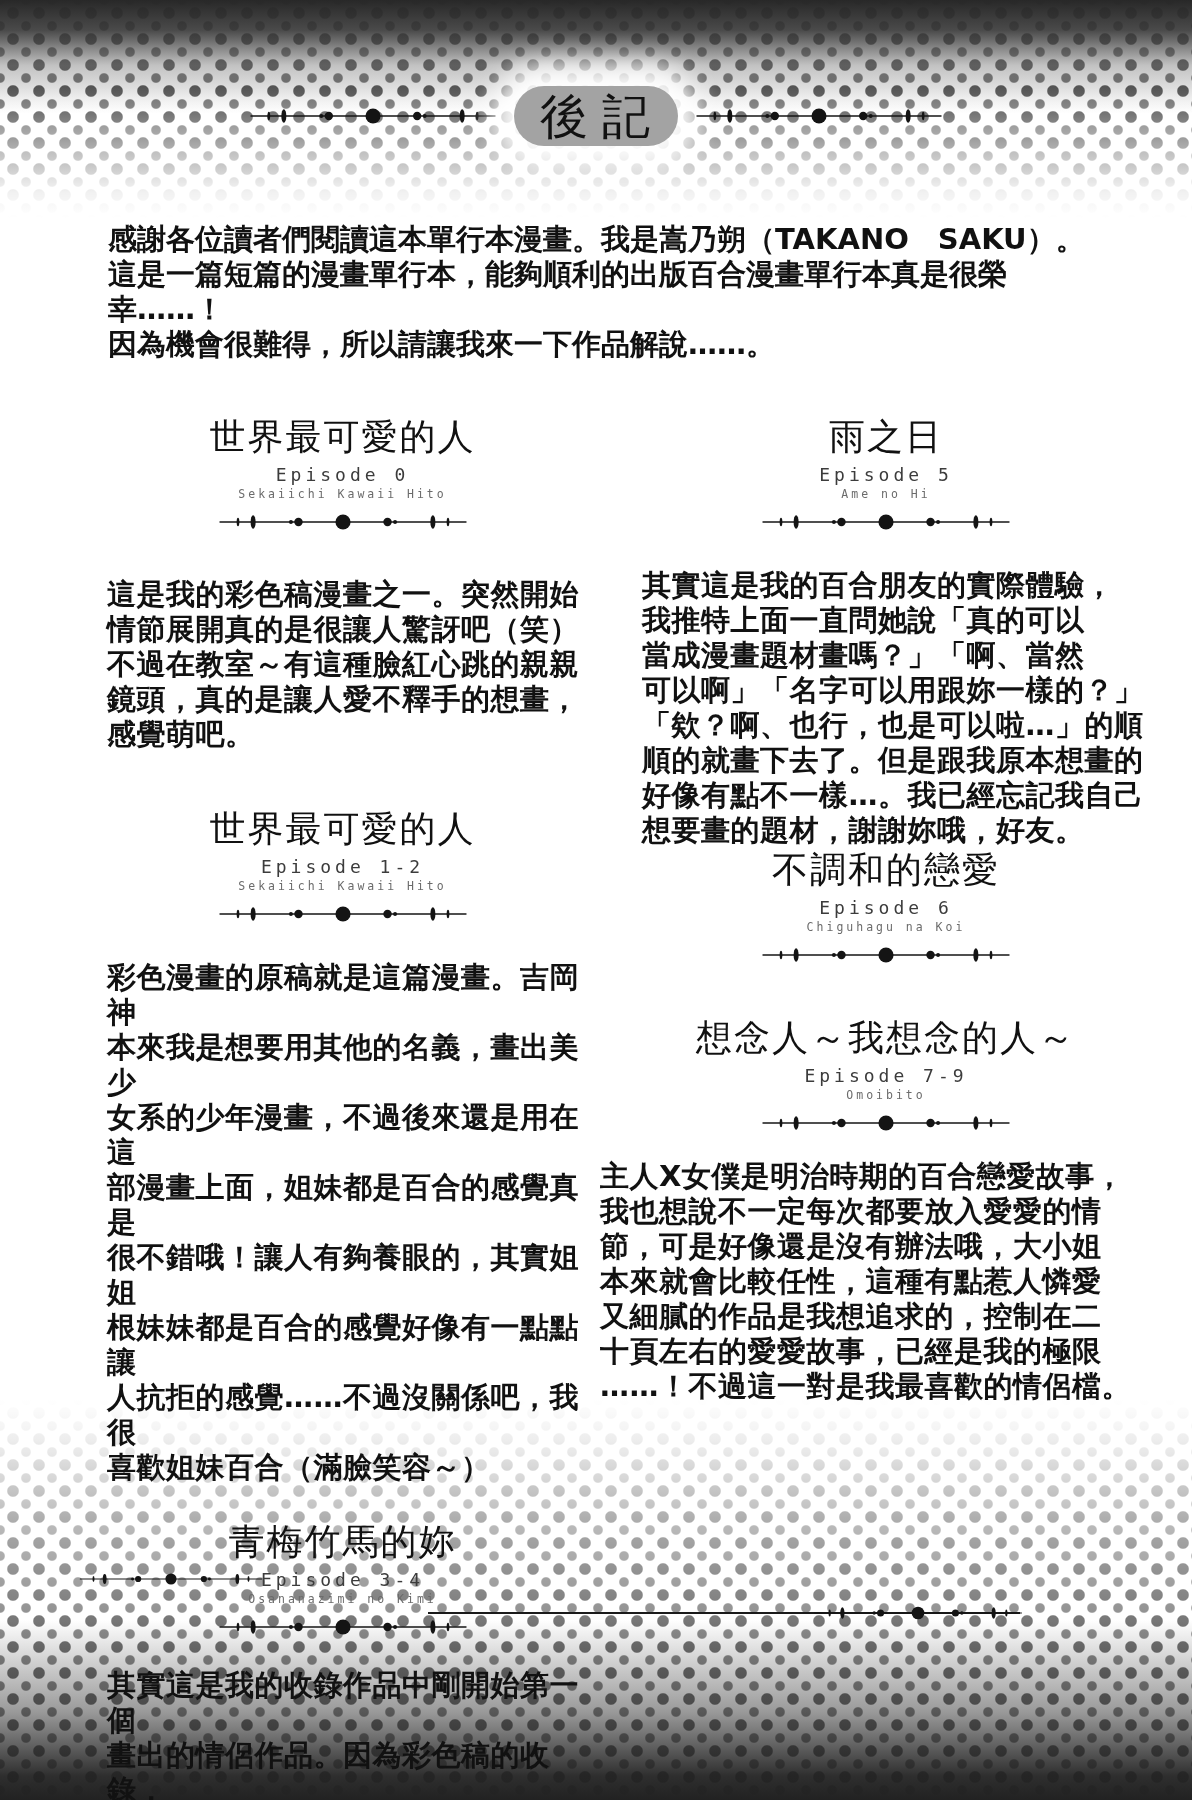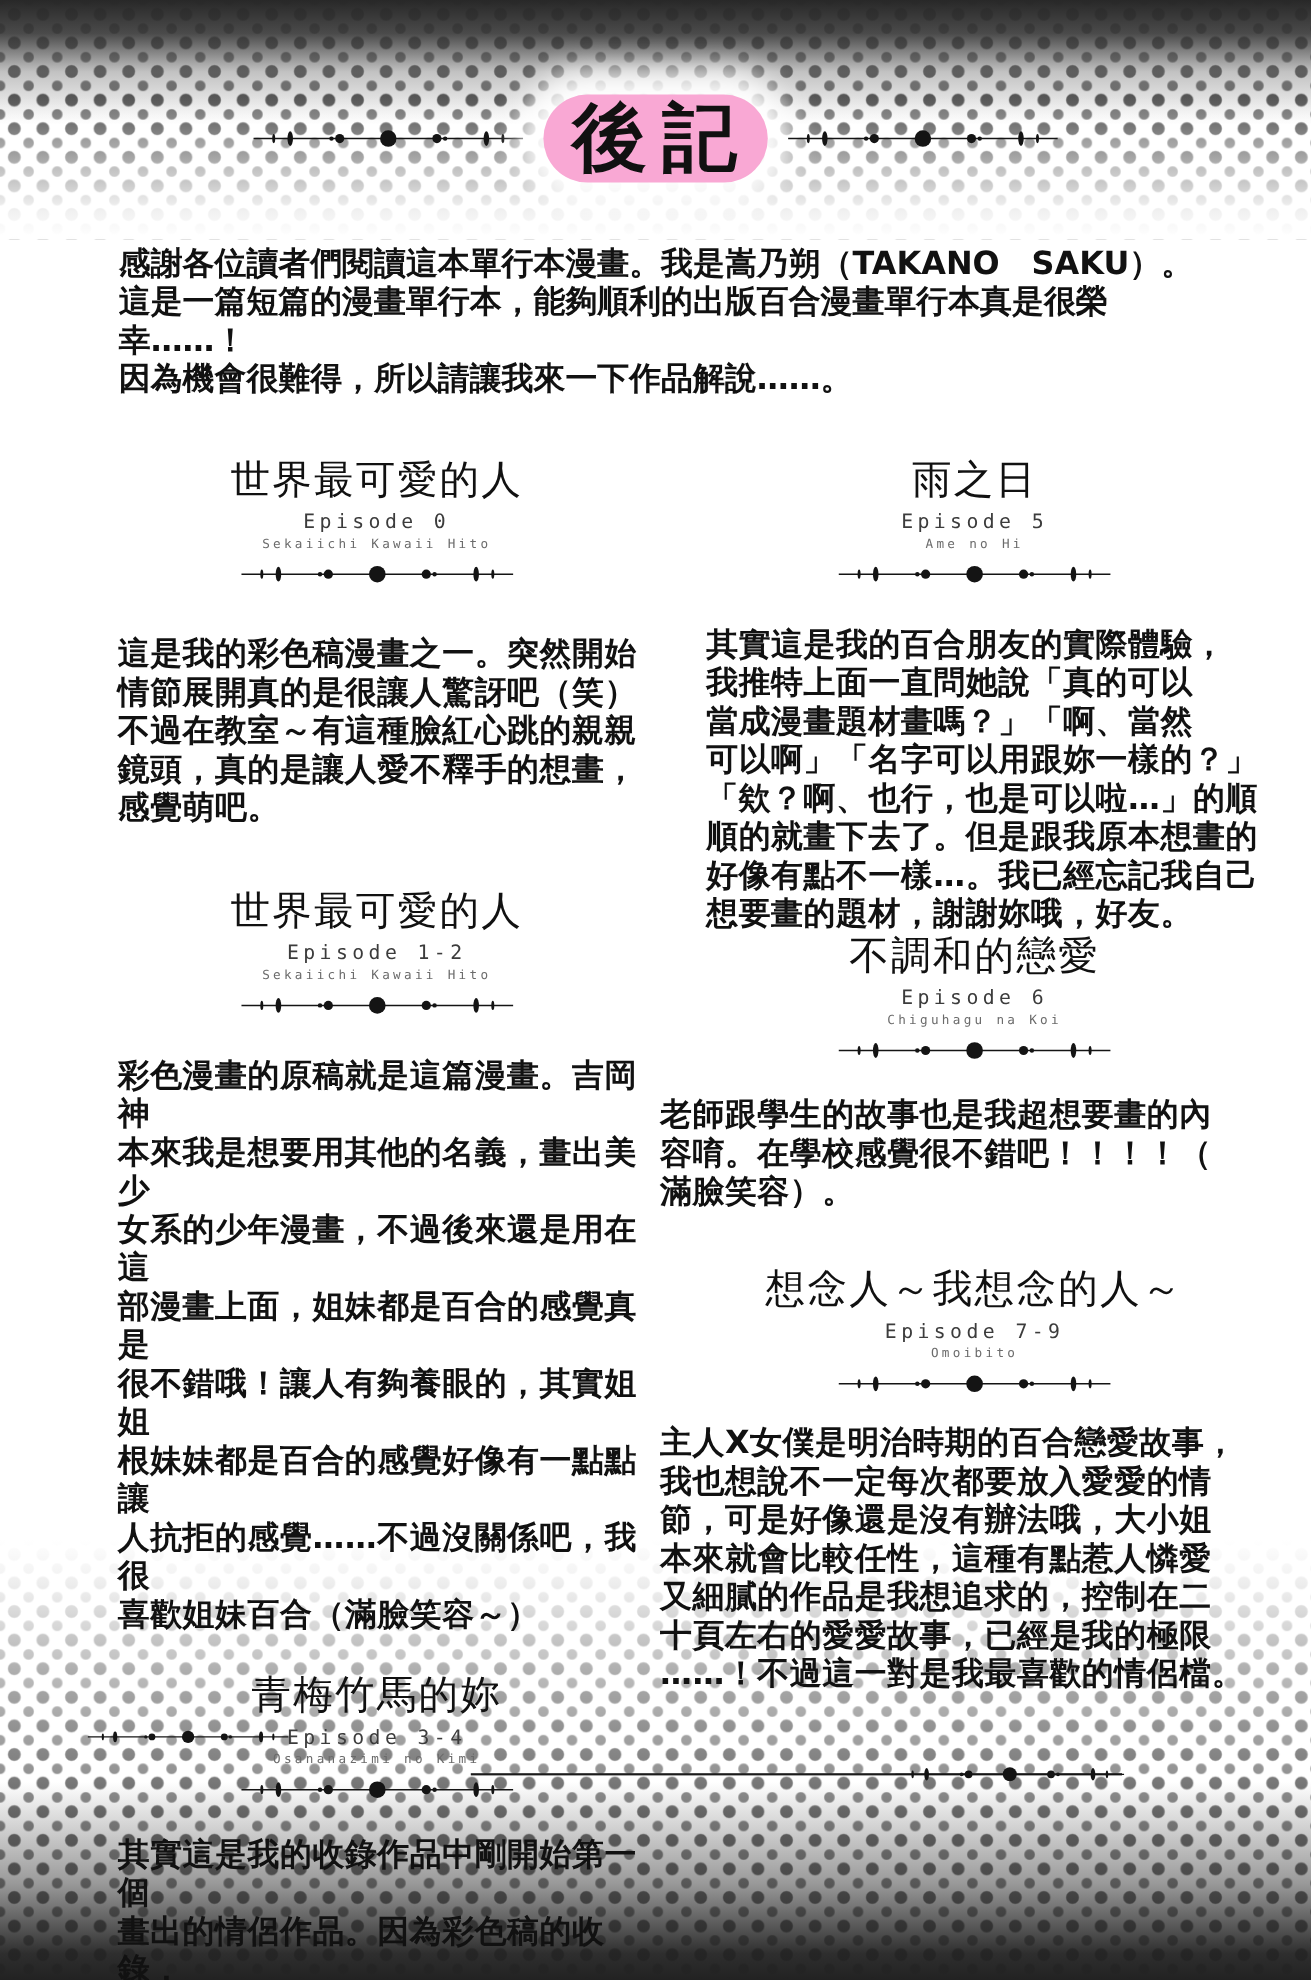--- a/index.html
+++ b/index.html
@@ -46,23 +46,23 @@
       rgba(35,35,35,0.95) 94%, #222 100%);
   }
 
   
   .title-row {
     position:absolute; top:86px; left:0; right:0;
     display:flex; align-items:center; justify-content:center; gap:16px;
   }
   .h-orn { width:250px; height:26px; flex:none; }
   .page-title {
-    font-size:68px; font-weight:700; letter-spacing:14px;
+    font-size:48px; font-weight:400; letter-spacing:14px;
     line-height:1; padding:6px 14px 6px 26px;
-    background:#f9a8d4; border-radius:44px;
+    background:#a3a3a3; border-radius:44px;
     box-shadow:0 0 26px 22px rgba(255,255,255,0.96);
     white-space:nowrap;
   }
 
   
   .divider { display:block; width:252px; height:22px; margin:10px auto 0; }
   .b-orn-left  { position:absolute; left:78px;  top:168px; width:186px; height:22px; }
   .b-line      { position:absolute; left:428px; top:212px; width:592px; height:2px; background:#1b1b1b; }
   .b-orn-right { position:absolute; left:812px; top:202px; width:212px; height:22px; }
 
@@ -236,23 +236,20 @@
 想要畫的題材，謝謝妳哦，好友。</div>
 
         <div class="sec-head r-head2">
           <div class="sec-title">不調和的戀愛</div>
           <div class="sec-ep">Episode 6</div>
           <div class="sec-romaji">Chiguhagu na Koi</div>
           <svg class="divider" viewBox="0 0 300 24">
               <use href="#orn-divider"></use>
             </svg>
         </div>
-        <div class="para r-para2">老師跟學生的故事也是我超想要畫的內
-容唷。在學校感覺很不錯吧！！！！（
-滿臉笑容）。</div>
 
         <div class="sec-head r-head3">
           <div class="sec-title">想念人～我想念的人～</div>
           <div class="sec-ep">Episode 7-9</div>
           <div class="sec-romaji">Omoibito</div>
           <svg class="divider" viewBox="0 0 300 24">
               <use href="#orn-divider"></use>
             </svg>
         </div>
         <div class="para r-para3">主人X女僕是明治時期的百合戀愛故事，

